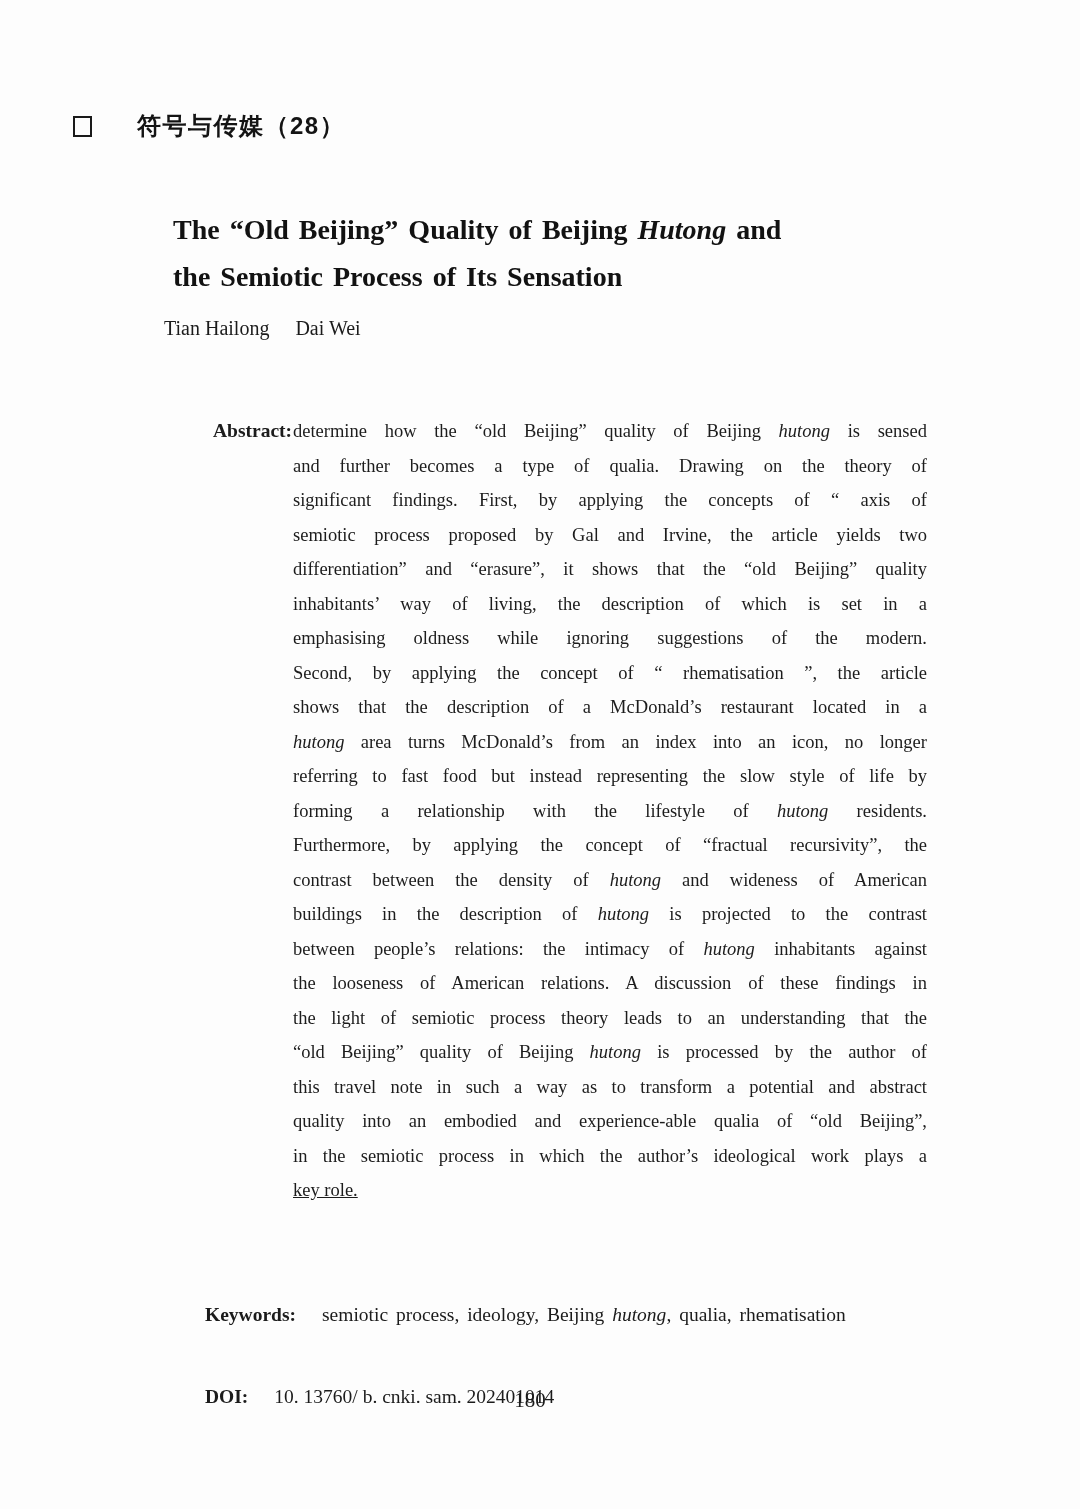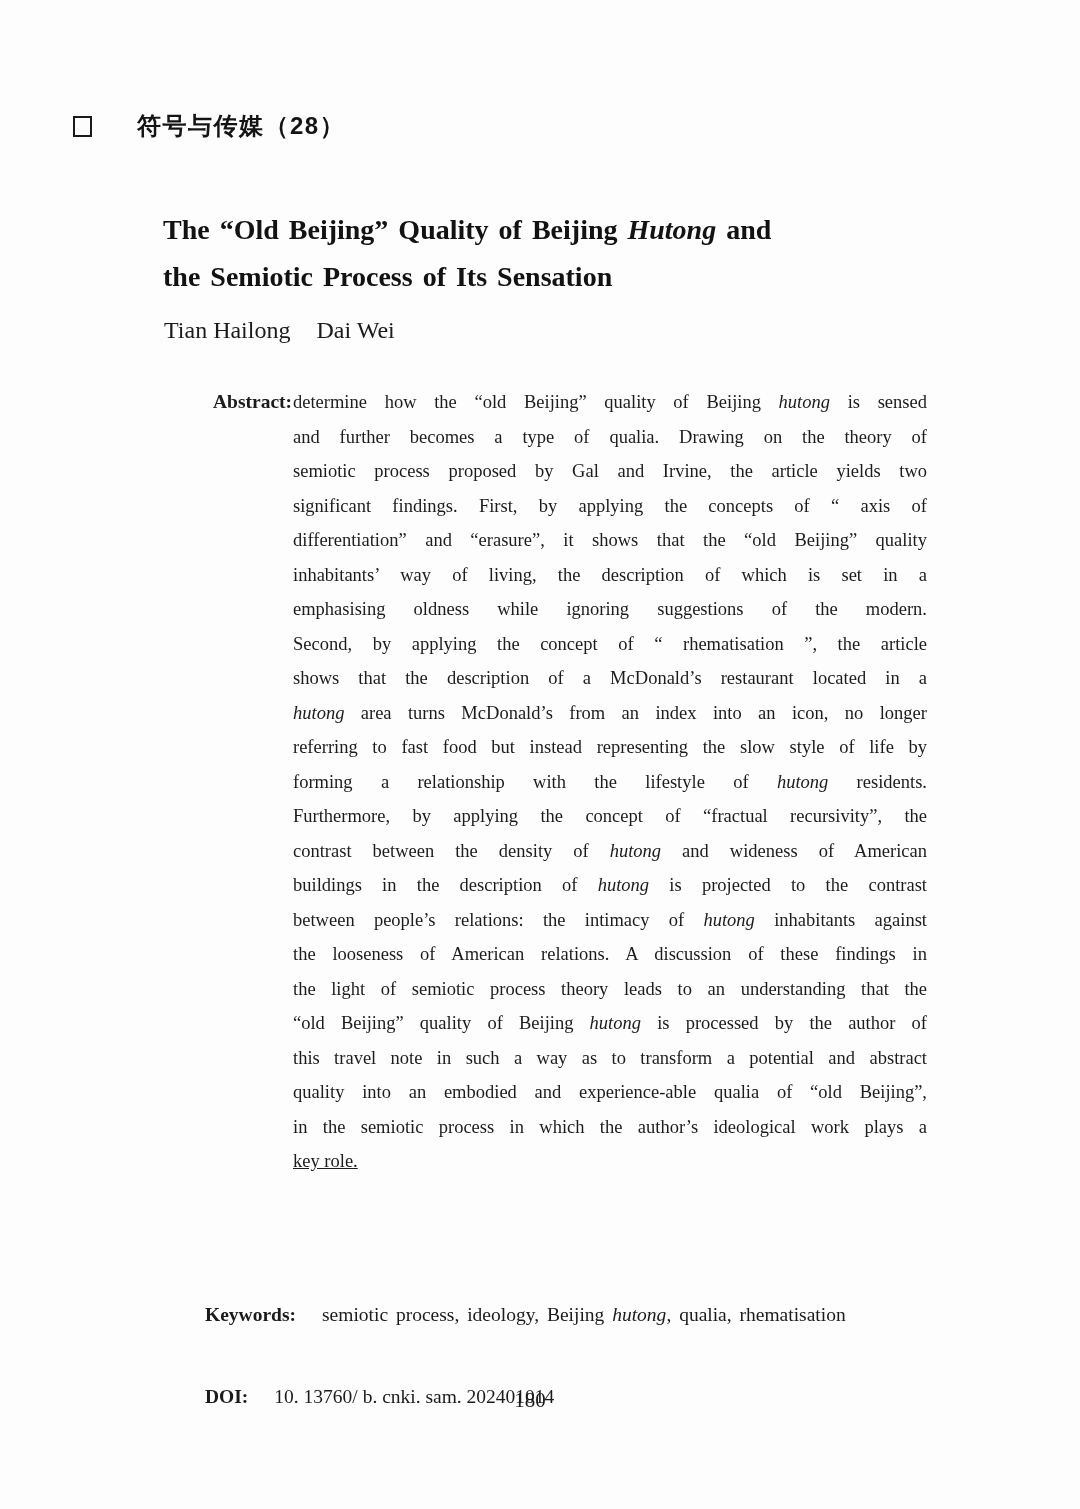--- a/index.html
+++ b/index.html
@@ -27,39 +27,39 @@
   .journal-title {
     font-family: "Liberation Sans", sans-serif;
     font-weight: 700;
     font-size: 24px;
     letter-spacing: 1.5px;
     color: #141414;
   }
 
   
   .article-title {
-    position: absolute; left: 163px; top: 206px;
+    position: absolute; left: 173px; top: 206px;
     width: 730px;
     font-size: 28px; font-weight: 700;
     line-height: 47px;
     word-spacing: 3px;
     color: #121212;
   }
   .article-title i { font-style: italic; }
 
   
   .authors {
     position: absolute; left: 164px; top: 317px;
-    font-size: 24px; color: #1b1b1b;
+    font-size: 20px; color: #1b1b1b;
   }
   .author + .author { margin-left: 26px; }
 
   
   .abstract {
-    position: absolute; left: 293px; top: 385px;
+    position: absolute; left: 293px; top: 414px;
     width: 634px;
     font-size: 18.5px;
     color: #1c1c1c;
   }
   .ab-label {
     position: absolute; left: -80px; top: 0;
     font-weight: 700; font-size: 19.5px;
     line-height: 34.5px;
     white-space: nowrap;
   }
@@ -110,22 +110,22 @@
 
   <div class="authors">
     <span class="author">Tian Hailong</span><span class="author">Dai Wei</span>
   </div>
 
   <div class="abstract">
     <span class="ab-label">Abstract:</span>
     <div>
         <div class="ab-line"><span>determine how the “old Beijing” quality of Beijing </span><i>hutong</i><span> is sensed</span></div>
         <div class="ab-line"><span>and further becomes a type of qualia. Drawing on the theory of</span></div>
+        <div class="ab-line"><span>significant findings. First, by applying the concepts of “ axis of</span></div>
         <div class="ab-line"><span>semiotic process proposed by Gal and Irvine, the article yields two</span></div>
-        <div class="ab-line"><span>significant findings. First, by applying the concepts of “ axis of</span></div>
         <div class="ab-line"><span>differentiation” and “erasure”, it shows that the “old Beijing” quality</span></div>
         <div class="ab-line"><span>inhabitants’ way of living, the description of which is set in a</span></div>
         <div class="ab-line"><span>emphasising oldness while ignoring suggestions of the modern.</span></div>
         <div class="ab-line"><span>Second, by applying the concept of “ rhematisation ”, the article</span></div>
         <div class="ab-line"><span>shows that the description of a McDonald’s restaurant located in a</span></div>
         <div class="ab-line"><i>hutong</i><span> area turns McDonald’s from an index into an icon, no longer</span></div>
         <div class="ab-line"><span>referring to fast food but instead representing the slow style of life by</span></div>
         <div class="ab-line"><span>forming a relationship with the lifestyle of </span><i>hutong</i><span> residents.</span></div>
         <div class="ab-line"><span>Furthermore, by applying the concept of “fractual recursivity”, the</span></div>
         <div class="ab-line"><span>contrast between the density of </span><i>hutong</i><span> and wideness of American</span></div>

